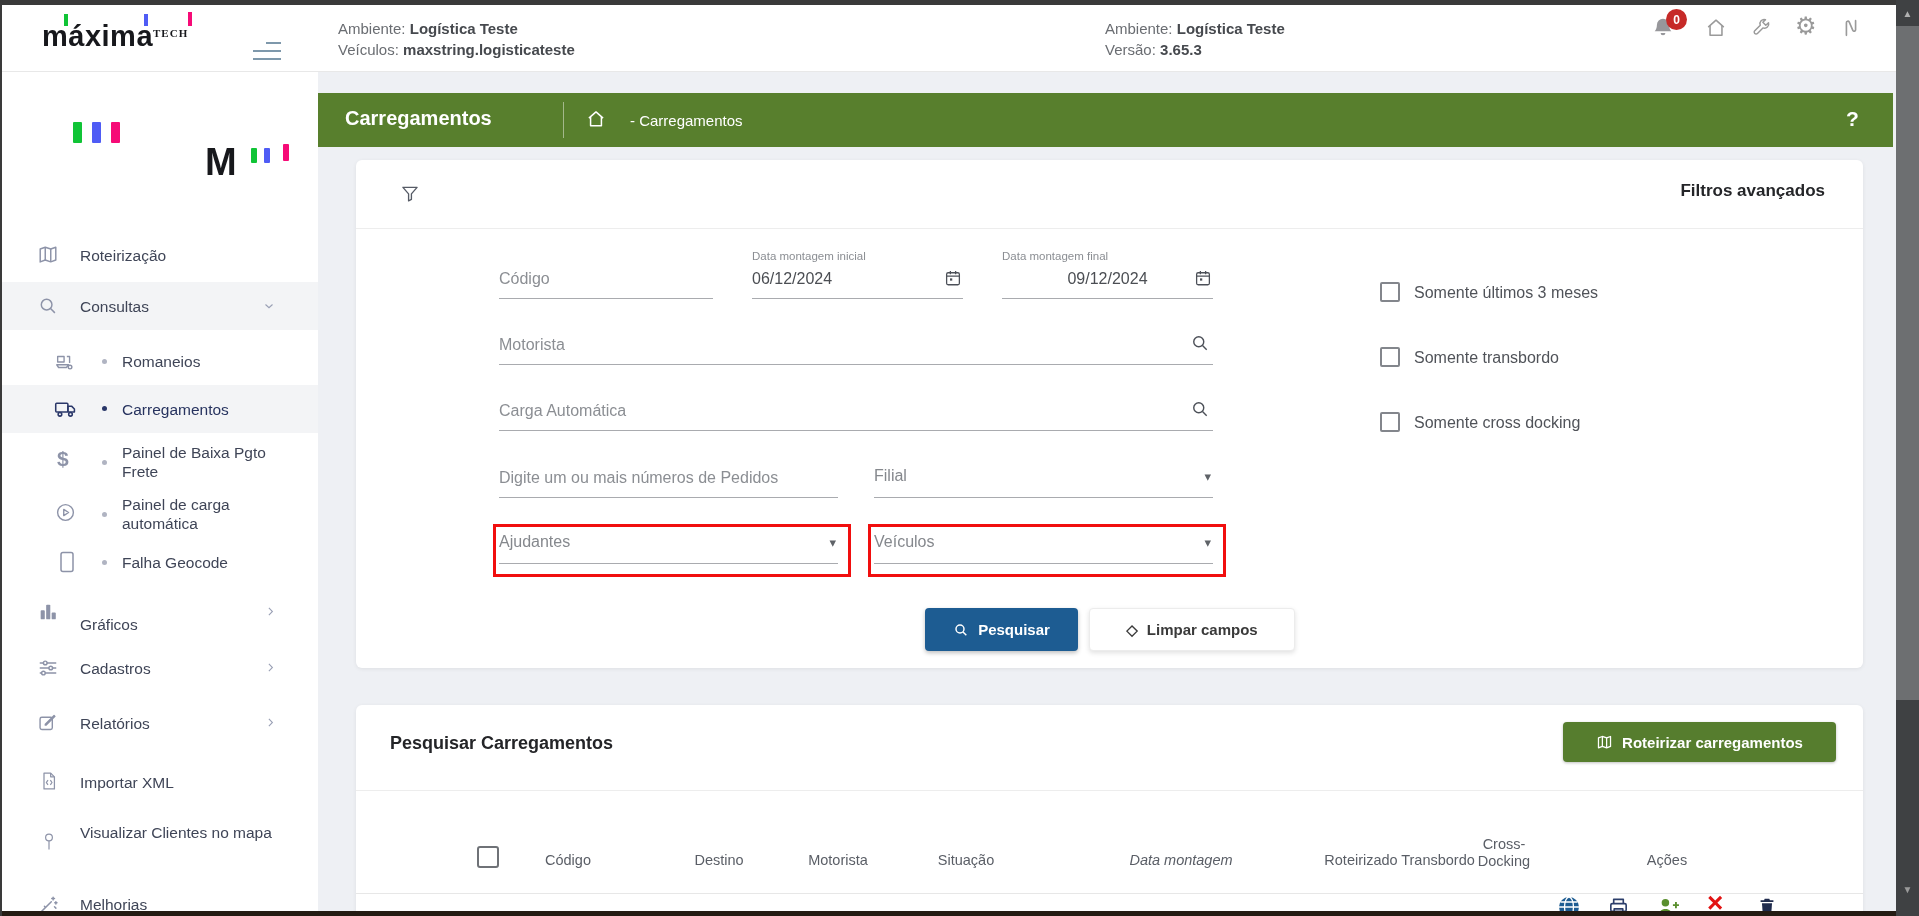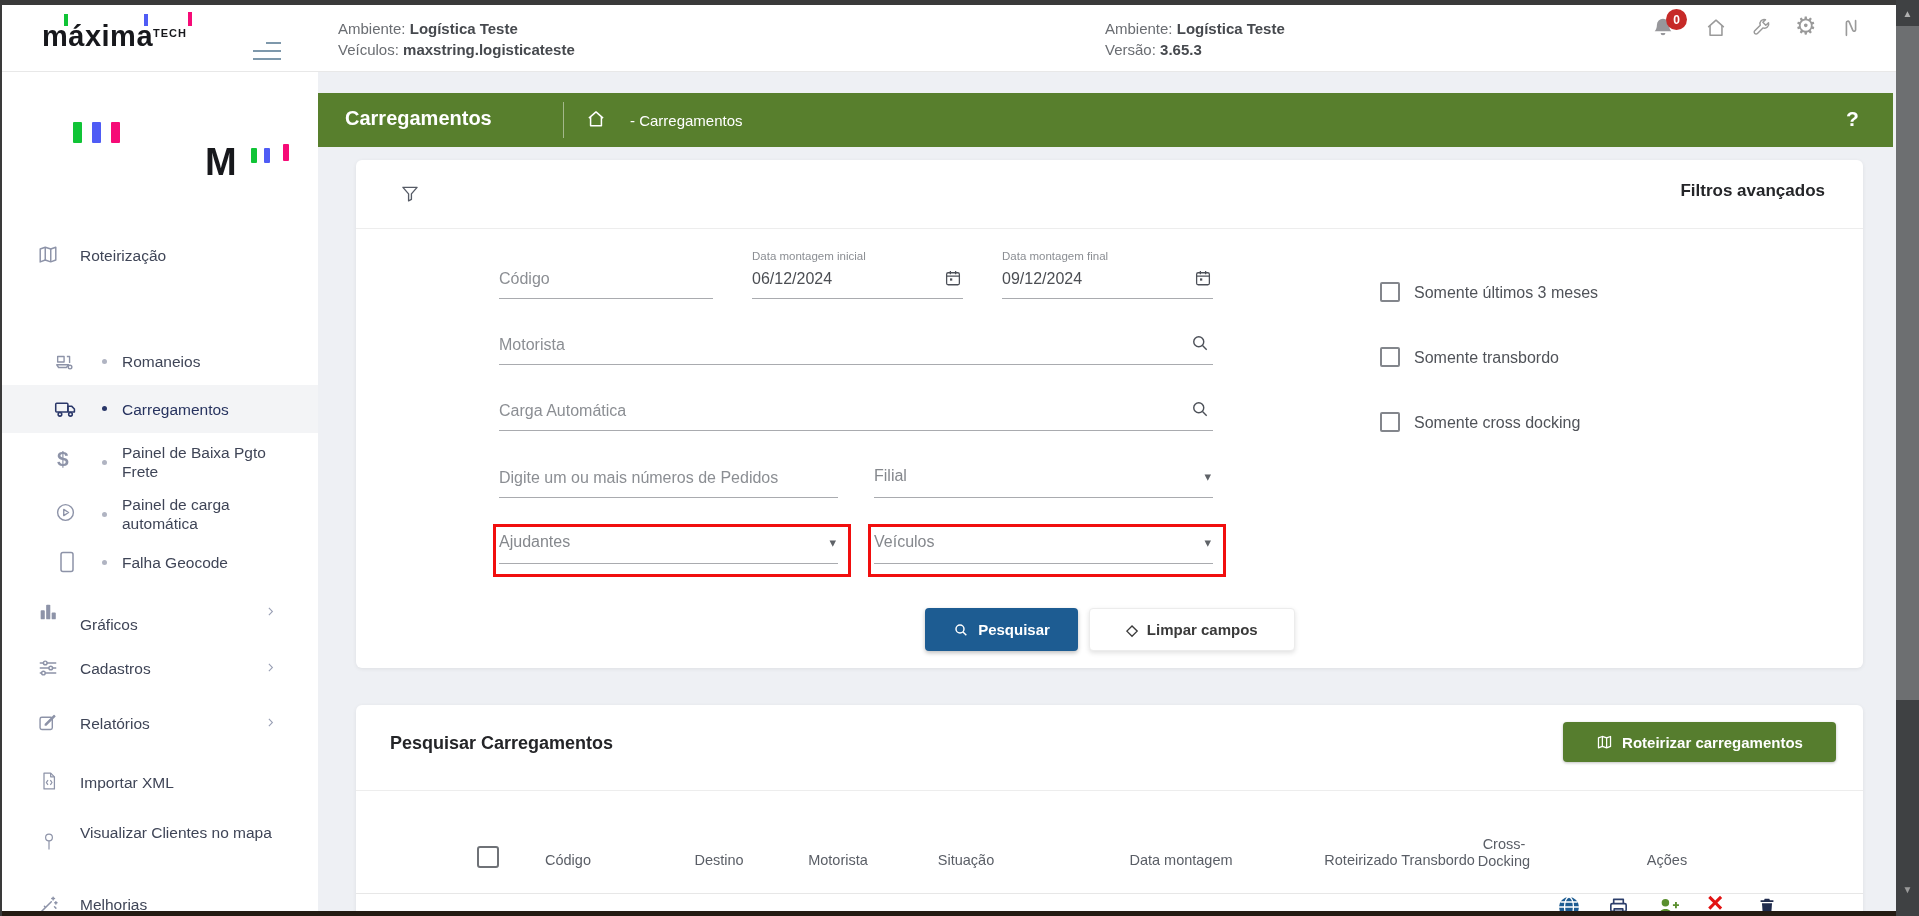--- a/index.html
+++ b/index.html
@@ -5,21 +5,21 @@
   * { margin:0; padding:0; box-sizing:border-box; }
   html,body { width:1919px; height:916px; overflow:hidden; background:#eef0f4;
     font-family:"Liberation Sans","DejaVu Sans",sans-serif; }
   .abs { position:absolute; }
   svg { display:block; }
   
   .edge { background:#3a3a3a; z-index:60; }
   
   .header { left:0; top:5px; width:1896px; height:67px; background:#ffffff; border-bottom:1px solid #e8e8e8; z-index:5; }
   .brand { font-weight:800; font-size:29px; color:#17181c; letter-spacing:.5px; }
-  .brand-suffix { font-weight:700; font-size:11px; color:#17181c; letter-spacing:1px; }
+  .brand-suffix { font-weight:700; font-size:11px; color:#17181c; letter-spacing:1px;font-family:Liberation Serif, serif; }
   .envline { font-size:15px; color:#6a6d72; line-height:21px; white-space:nowrap; }
   .envline b { color:#46494e; font-weight:700; }
   .hicon { color:#9a9a9a; cursor:pointer; }
   .badge { width:21px; height:21px; border-radius:50%; background:#c62a28; color:#fff; font-size:12px;
     font-weight:700; display:flex; align-items:center; justify-content:center; z-index:7; }
   
   .pagebar { left:318px; top:93px; width:1575px; height:54px; background:#587f2d; color:#fff; z-index:4; }
   .pagebar-title { font-size:20px; font-weight:700; }
   .pagebar-divider { width:1px; height:36px; background:rgba(255,255,255,.45); }
   .crumb { font-size:15px; }
@@ -155,20 +155,34 @@
   <div class="nav-row" style="top:160px;height:46px;">
     <span class="nav-ico" style="left:37px;top:12px;">
       <svg width="22" height="22" viewBox="0 0 24 24" fill="none" stroke="currentColor" stroke-width="1.6" stroke-linejoin="round">
           <path d="M3.5 5.5 9 3.5l6 2 5.5-2v14l-5.5 2-6-2-5.5 2z"></path>
           <path d="M9 3.5v14M15 5.5v14"></path>
         </svg>
     </span>
     <span class="nav-label" style="left:80px;top:14px;">Roteirização</span>
   </div>
 
+  <div class="nav-row active-bg" style="top:210px;height:48px;">
+    <span class="nav-ico" style="left:37px;top:13px;">
+      <svg width="22" height="22" viewBox="0 0 24 24" fill="none" stroke="currentColor" stroke-width="1.6">
+          <circle cx="10.5" cy="10.5" r="5.8"></circle>
+          <path d="M14.8 14.8 19.5 19.5"></path>
+        </svg>
+    </span>
+    <span class="nav-label" style="left:80px;top:15px;">Consultas</span>
+    <span class="chev" style="left:262px;top:17px;">
+      <svg width="14" height="14" viewBox="0 0 24 24" fill="none" stroke="currentColor" stroke-width="2">
+          <path d="M6 9.5 12 15l6-5.5"></path>
+        </svg>
+    </span>
+  </div>
 
   <div class="nav-row" style="top:266px;height:47px;">
     <span class="nav-ico" style="left:54px;top:13px;">
       <svg width="22" height="22" viewBox="0 0 24 24" fill="none" stroke="currentColor" stroke-width="1.5" stroke-linejoin="round">
           <rect x="4" y="6" width="7" height="6"></rect>
           <path d="M3 15h13l-2.5 3H5z"></path>
           <circle cx="17.5" cy="17.5" r="2"></circle>
           <path d="M14 6h3v7"></path>
         </svg>
     </span>
@@ -309,21 +323,21 @@
   <span class="flabel" style="left:396px;top:90px;">Data montagem inicial</span>
   <input class="uin" type="text" readonly="" style="left: 396px; top: 108px; width: 211px;" value="06/12/2024">
   <span class="fico" style="left:588px;top:109px;cursor:pointer;">
     <svg width="18" height="18" viewBox="0 0 24 24" fill="none" stroke="#4c5058" stroke-width="1.7">
         <rect x="3.5" y="5" width="17" height="16" rx="2"></rect>
         <path d="M3.5 9.5h17M8.5 2.5V7M15.5 2.5V7"></path>
         <rect x="8" y="12.5" width="3" height="3" fill="#4c5058" stroke="none"></rect>
       </svg>
   </span>
   <span class="flabel" style="left:646px;top:90px;">Data montagem final</span>
-  <input class="uin" type="text" readonly="" style="left: 646px; top: 108px; width: 211px;" value="09/12/2024">
+  <input class="uin" type="text" readonly="" style="left: 646px; top: 108px; width: 211px; text-align: center;" value="09/12/2024">
   <span class="fico" style="left:838px;top:109px;cursor:pointer;">
     <svg width="18" height="18" viewBox="0 0 24 24" fill="none" stroke="#4c5058" stroke-width="1.7">
         <rect x="3.5" y="5" width="17" height="16" rx="2"></rect>
         <path d="M3.5 9.5h17M8.5 2.5V7M15.5 2.5V7"></path>
         <rect x="8" y="12.5" width="3" height="3" fill="#4c5058" stroke="none"></rect>
       </svg>
   </span>
 
   <input class="uin" type="text" readonly="" style="left: 143px; top: 174px; width: 714px;" placeholder="Motorista">
   <span class="fico" style="left:834px;top:173px;cursor:pointer;">
@@ -393,21 +407,21 @@
     <span>Roteirizar carregamentos</span>
   </button>
 
   <div class="divider" style="top:85px;"></div>
 
   <span class="cb" style="left:121px;top:141px;width:22px;height:22px;border-color:#6f7277;border-radius:3px;"></span>
   <span class="th" style="left:212px;top:147px;">Código</span>
   <span class="th" style="left:363px;top:147px;">Destino</span>
   <span class="th" style="left:482px;top:147px;">Motorista</span>
   <span class="th" style="left:610px;top:147px;">Situação</span>
-  <span class="th" style="left:825px;top:147px;">Data montagem</span>
+  <span class="th" style="left:825px;top:147px;font-style:italic;">Data montagem</span>
   <span class="th" style="left:1005px;top:147px;">Roteirizado</span>
   <span class="th" style="left:1082px;top:147px;">Transbordo</span>
   <span class="th" style="left:1148px;top:131px;white-space:normal;width:66px;text-align:center;line-height:17px;">Cross-Docking</span>
   <span class="th" style="left:1311px;top:147px;">Ações</span>
 
   <div class="divider" style="top:188px;background:#e7e7e7;"></div>
 
   <span class="abs" style="left:1201px;top:190px;cursor:pointer;">
     <svg width="24" height="24" viewBox="0 0 24 24">
         <circle cx="12" cy="12" r="10" fill="#1d5c92"></circle>

